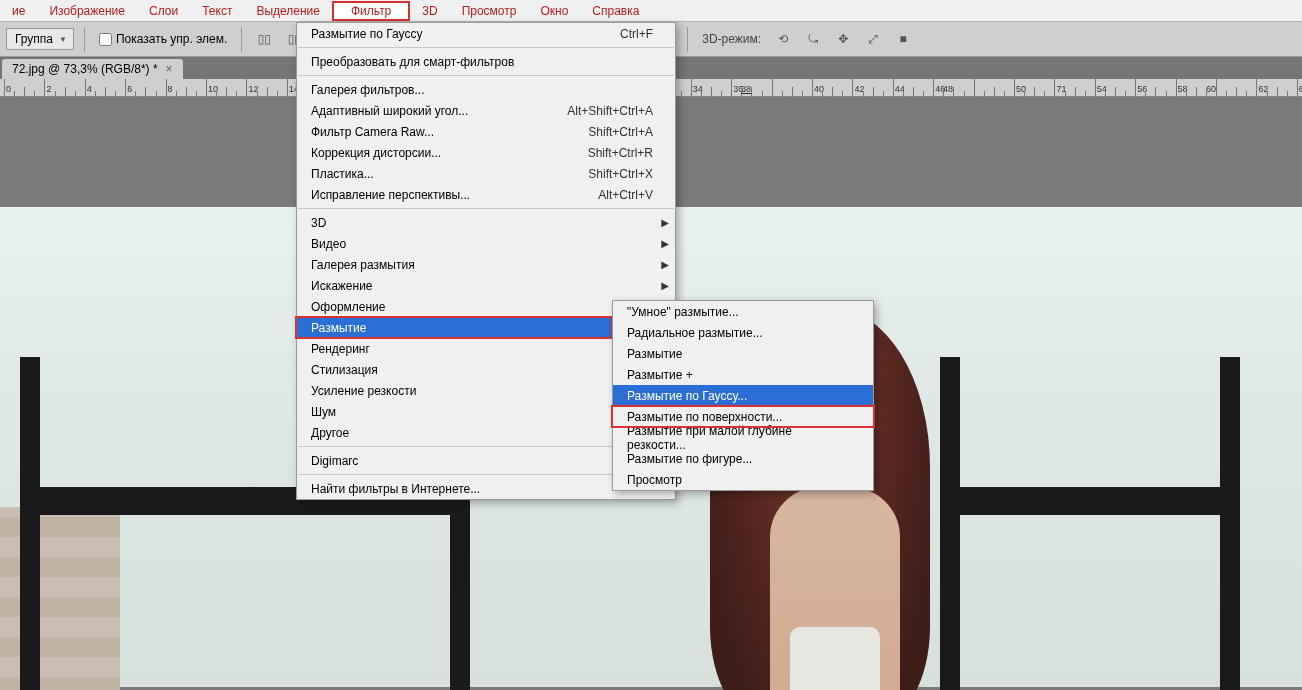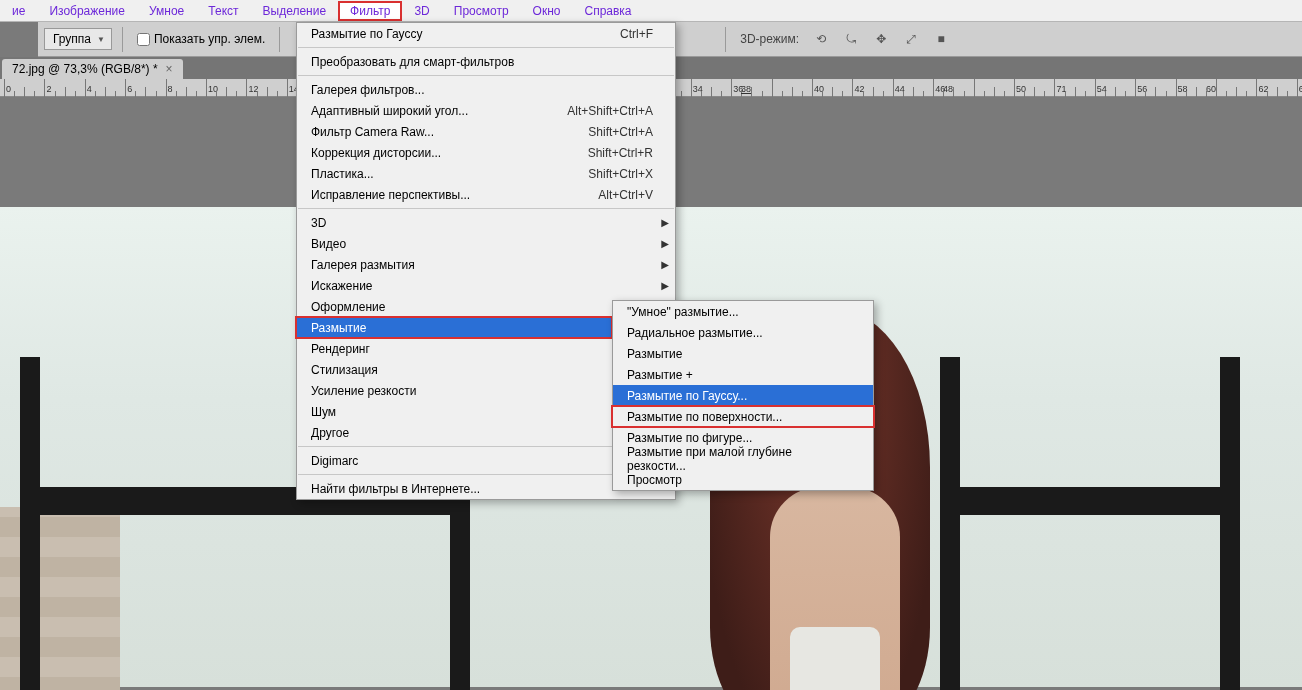--- a/index.html
+++ b/index.html
@@ -1,22 +1,22 @@
 <!DOCTYPE html>
 <html><head>
 <meta charset="utf-8">
 <style>
   * { margin: 0; padding: 0; box-sizing: border-box; font-family: Tahoma, Arial, sans-serif; font-size: 12px; }
   body { background: #7a7a7a; width: 1302px; height: 690px; overflow: hidden; position: relative; }
 
   .menubar { background: #f0f0f0; height: 22px; display: flex; align-items: center; border-bottom: 1px solid #b5b5b5; }
-  .menubar .menu-item { padding: 3px 12px; color: #6d28d9; cursor: default; }
-  .menubar .menu-item.active { background: #fff; border: 2px solid #d93030; padding: 1px 10px; }
-
-  .toolbar { background: #cfcfcf; height: 35px; display: flex; align-items: center; padding: 0 6px; border-bottom: 1px solid #9a9a9a; gap: 6px; margin-left: 38px; }
+  .menubar .menu-item { padding: 3px 12px; color: #b91c1c; cursor: default; }
+  .menubar .menu-item.active { background: #fff; border: 2px solid #d93030; padding: 1px 17px; }
+
+  .toolbar { background: #cfcfcf; height: 35px; display: flex; align-items: center; padding: 0 6px; border-bottom: 1px solid #9a9a9a; gap: 6px; }
   .tb-dropdown { background: #e8e8e8; border: 1px solid #999; height: 22px; display: flex; align-items: center; padding: 0 6px 0 8px; gap: 6px; }
   .tb-dropdown .arrow { font-size: 8px; color: #555; }
   .tb-check { display: flex; align-items: center; gap: 4px; padding: 0 4px; }
   .tb-check input { width: 13px; height: 13px; }
   .tb-sep { width: 1px; height: 25px; background: #9a9a9a; margin: 0 4px; }
   .tb-iconbtn { width: 24px; height: 24px; display: inline-flex; align-items: center; justify-content: center; color: #555; }
   .tb-label { color: #444; padding: 0 4px; }
 
   .tabbar { background: #757575; height: 22px; display: flex; align-items: flex-end; }
   .doc-tab { background: #cfcfcf; height: 20px; display: flex; align-items: center; padding: 0 10px; gap: 8px; border-top-left-radius: 3px; border-top-right-radius: 3px; margin-left: 2px; }
@@ -50,21 +50,21 @@
   .dropdown .row.hl .arrow-r { color: #fff; }
   .dropdown hr { border: none; border-top: 1px solid #c7c7c7; margin: 3px 1px; }
   .dd-outline { border: 2px solid #d93030; position: absolute; pointer-events: none; }
 </style>
 </head>
 <body>
 
 <div class="menubar">
   <div class="menu-item">ие</div>
   <div class="menu-item">Изображение</div>
-  <div class="menu-item">Умное</div>
+  <div class="menu-item">Слои</div>
   <div class="menu-item">Текст</div>
   <div class="menu-item">Выделение</div>
   <div class="menu-item active">Фильтр</div>
   <div class="menu-item">3D</div>
   <div class="menu-item">Просмотр</div>
   <div class="menu-item">Окно</div>
   <div class="menu-item">Справка</div>
 </div>
 
 <div class="toolbar">
@@ -382,22 +382,22 @@
     <div class="row">
       <span>Размытие +</span>
     </div>
     <div class="row hl">
       <span>Размытие по Гауссу...</span>
     </div>
     <div class="row">
       <span>Размытие по поверхности...</span>
     </div>
     <div class="row">
+      <span>Размытие при малой глубине резкости...</span>
+    </div>
+    <div class="row">
       <span>Размытие по фигуре...</span>
     </div>
     <div class="row">
-      <span>Размытие при малой глубине резкости...</span>
-    </div>
-    <div class="row">
       <span>Просмотр</span>
     </div>
   </div>
 <div class="dd-outline" id="gauss-row-outline" style="left: 611px; top: 405px; width: 264px; height: 23px;"></div>
 
 </body></html>

